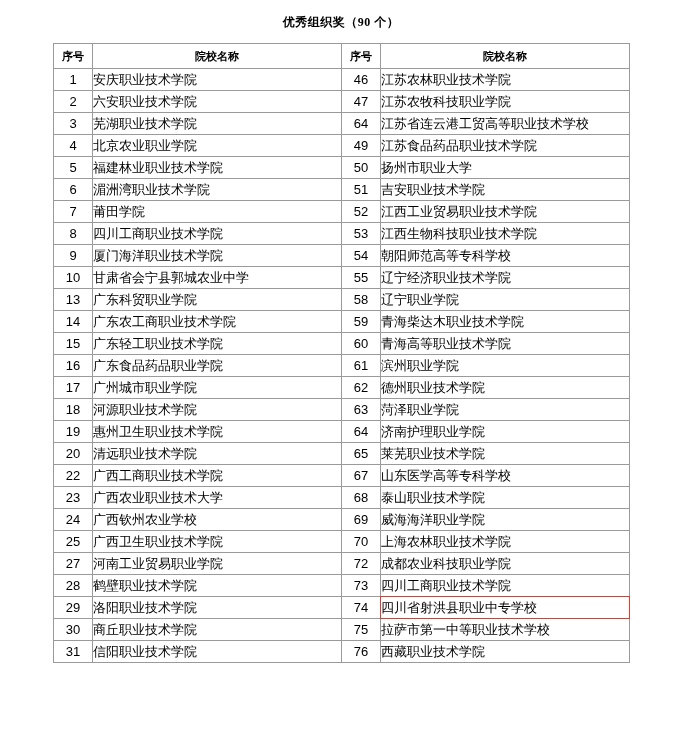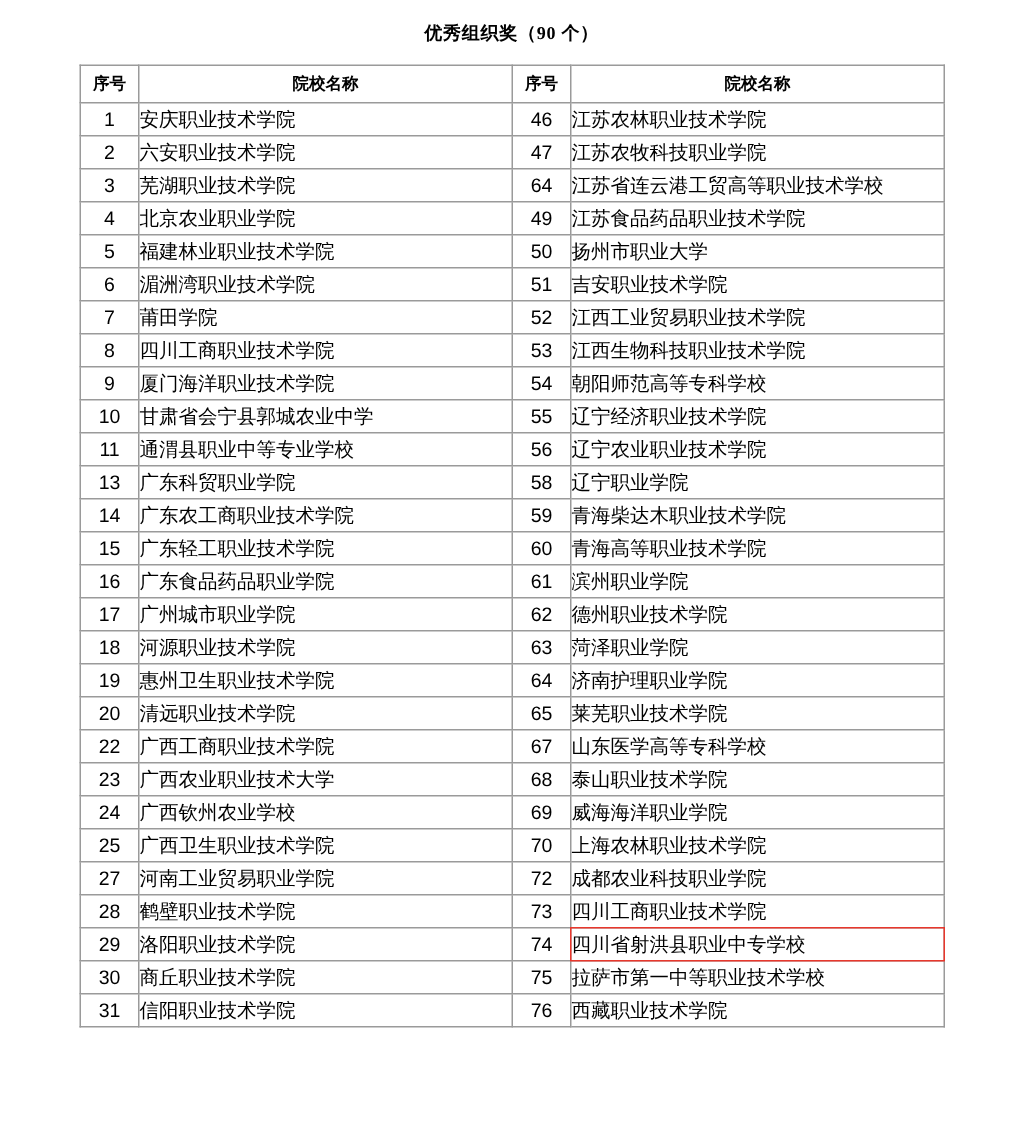--- a/index.html
+++ b/index.html
@@ -150,26 +150,20 @@
             <td class="col-no">54</td>
             <td class="col-name">朝阳师范高等专科学校</td>
           </tr>
           <tr>
             <td class="col-no">10</td>
             <td class="col-name">甘肃省会宁县郭城农业中学</td>
             <td class="col-no">55</td>
             <td class="col-name">辽宁经济职业技术学院</td>
           </tr>
           <tr>
-            <td class="col-no">11</td>
-            <td class="col-name">通渭县职业中等专业学校</td>
-            <td class="col-no">56</td>
-            <td class="col-name">辽宁农业职业技术学院</td>
-          </tr>
-          <tr>
             <td class="col-no">13</td>
             <td class="col-name">广东科贸职业学院</td>
             <td class="col-no">58</td>
             <td class="col-name">辽宁职业学院</td>
           </tr>
           <tr>
             <td class="col-no">14</td>
             <td class="col-name">广东农工商职业技术学院</td>
             <td class="col-no">59</td>
             <td class="col-name">青海柴达木职业技术学院</td>

